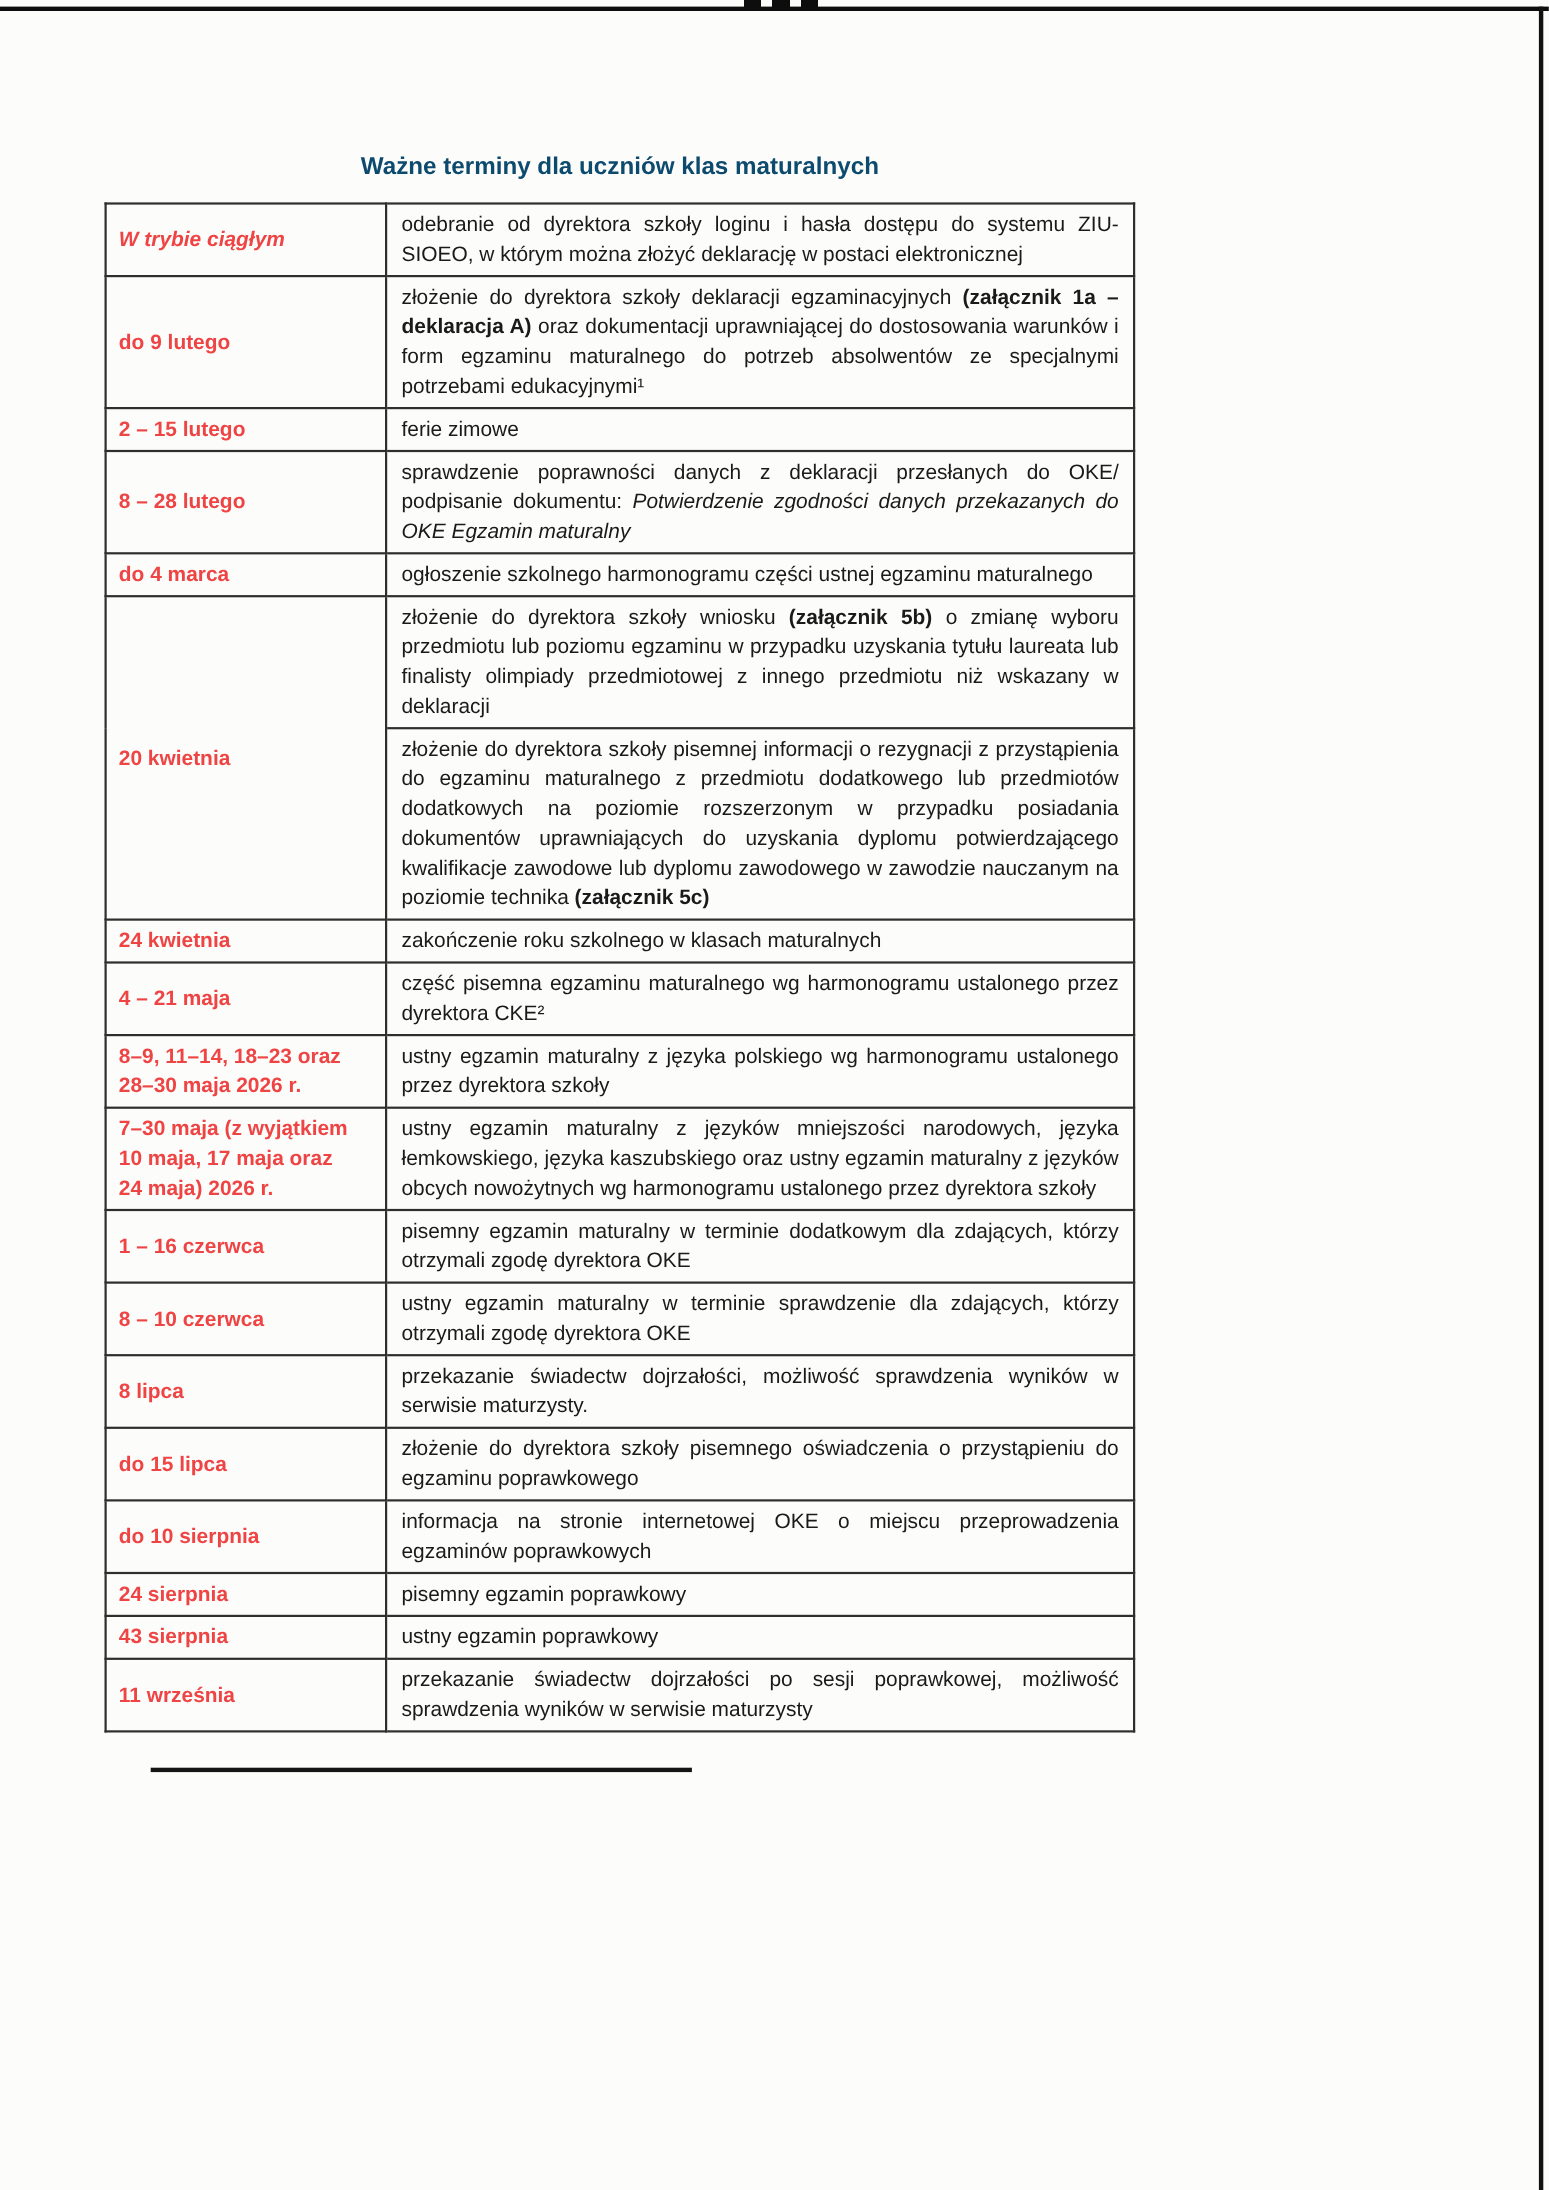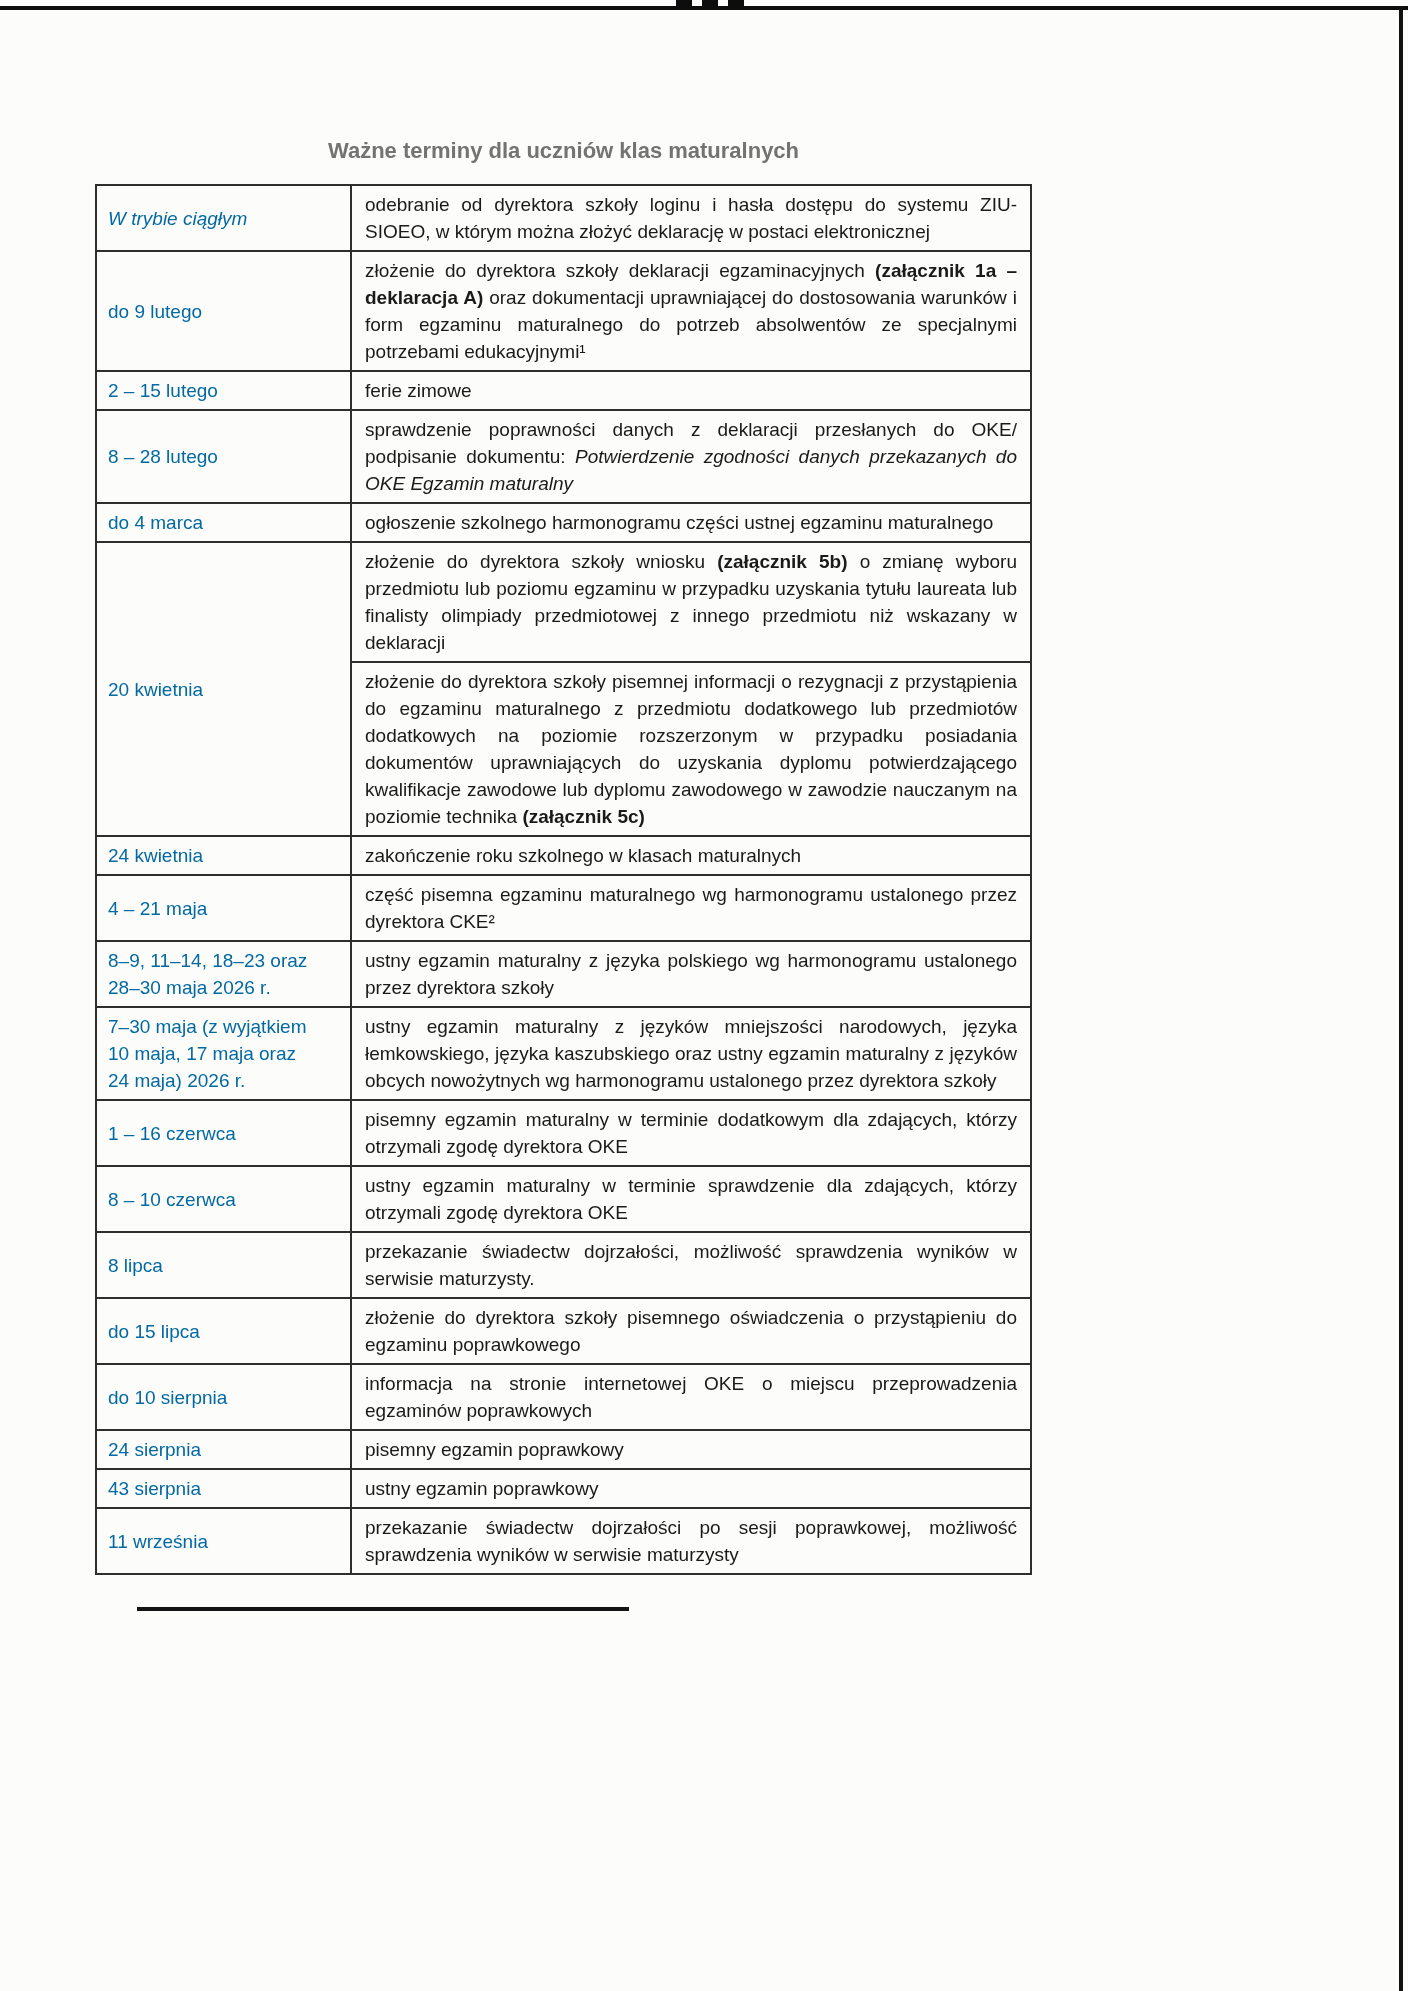--- a/index.html
+++ b/index.html
@@ -28,41 +28,41 @@
   }
 
   .doc{
     position:absolute;left:95px;top:136px;width:937px;
   }
   .doc-title{
     text-align:center;
     font-weight:bold;
     font-size:22px;
     line-height:29px;
-    color:#737373;
+    color:#0c4a6e;
   }
 
   table.terms{
     margin-top:19px;
     width:937px;
     border-collapse:collapse;
     table-layout:fixed;
   }
   table.terms td{
     border:2px solid #2e2e2e;
     font-size:19px;
     line-height:27px;
     vertical-align:middle;
   }
   td.date-cell{
     width:238px;
-    font-weight:normal;
+    font-weight:bold;
     padding:4px 4px 4px 11px;
     white-space:pre-line;
-    color:#0369a1;
+    color:#ef4444;
   }
   td.date-cell.italic{font-style:italic;}
   td.content-cell{
     padding:5px 13px 5px 13px;
     text-align:justify;
     color:#1a1a1a;
     border-radius:21px;
   }
   .seg-n{}
   .seg-b{font-weight:bold;}

